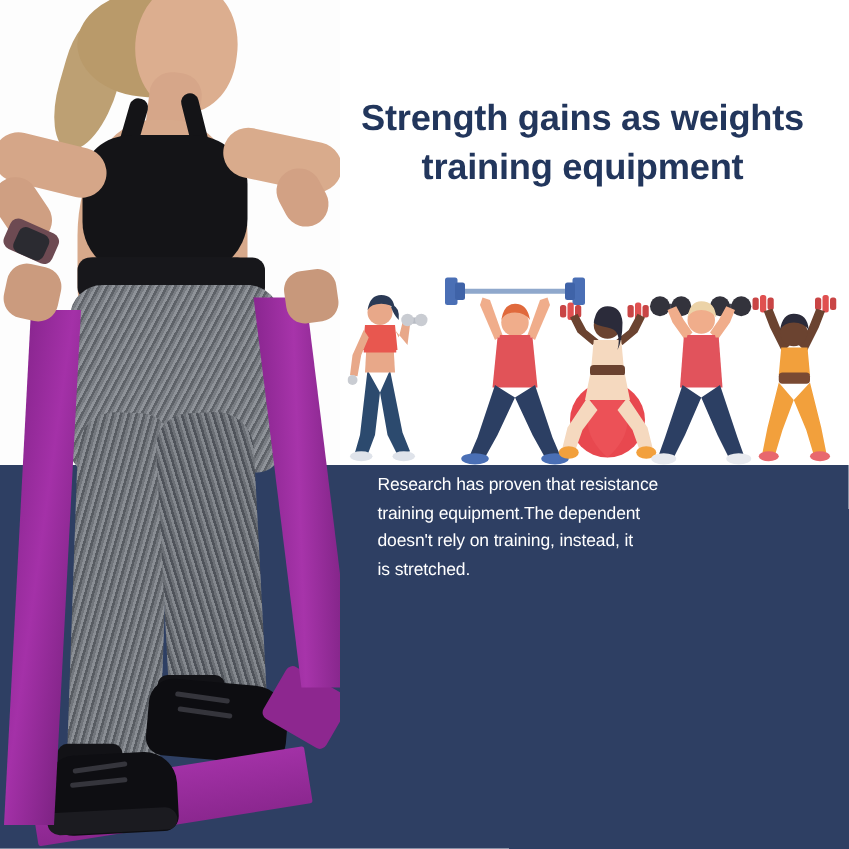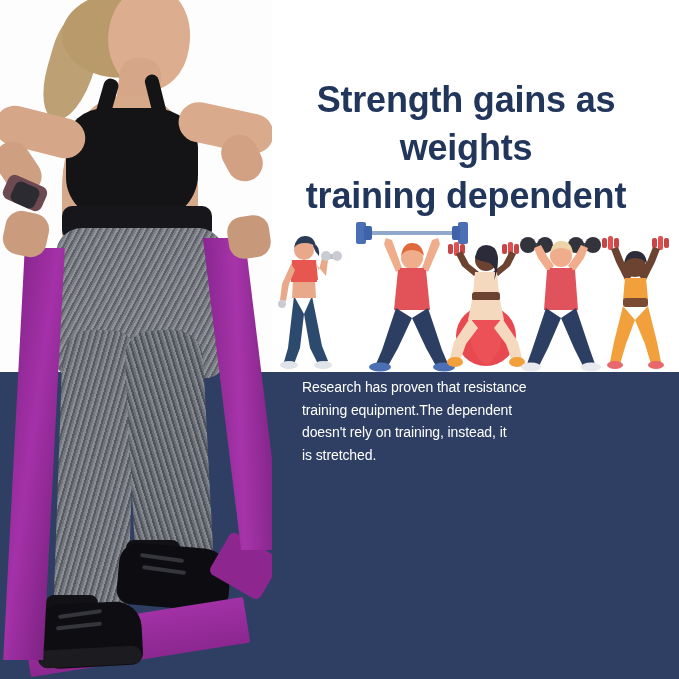--- a/index.html
+++ b/index.html
@@ -162,21 +162,21 @@
   .bandKnot {
     left:216px; top:542px; width:58px; height:48px;
     transform:rotate(30deg);
     background:#8d278f; border-radius:6px;
   }
 
   
   .headline {
     position:absolute; left:264px; top:76px; width:404px;
     color:#22365c;
-    font-size:36px; font-weight:bold; line-height:1.33;
+    font-size:29px; font-weight:bold; line-height:1.33;
     letter-spacing:-0.2px;
     text-align:center;
   }
 
   
   .figrow {
     position:absolute; left:278px; top:214px; width:401px; height:160px;
   }
 
   
@@ -239,21 +239,21 @@
     <div class="band bandR"></div>
 
     <div class="fistL"></div>
     <div class="watch"></div>
     <div class="watch-face"></div>
     <div class="fistR"></div>
   </div>
 
   <div class="headline">
     <div>Strength gains as weights</div>
-    <div>training dependent</div>
+    <div>training equipment</div>
   </div>
 
   <div class="figrow">
     <svg width="401" height="160" viewBox="0 0 401 160">
 
       <g>
 
         <path d="M16 82 L10 134 L6 148 L16 150 L22 134 L26 100 Z" fill="#2c4a6e"></path>
         <path d="M34 82 L44 132 L50 147 L40 150 L32 134 L26 100 Z" fill="#2c4a6e"></path>
         <ellipse cx="11" cy="151" rx="9" ry="4" fill="#dfe3ea"></ellipse>

